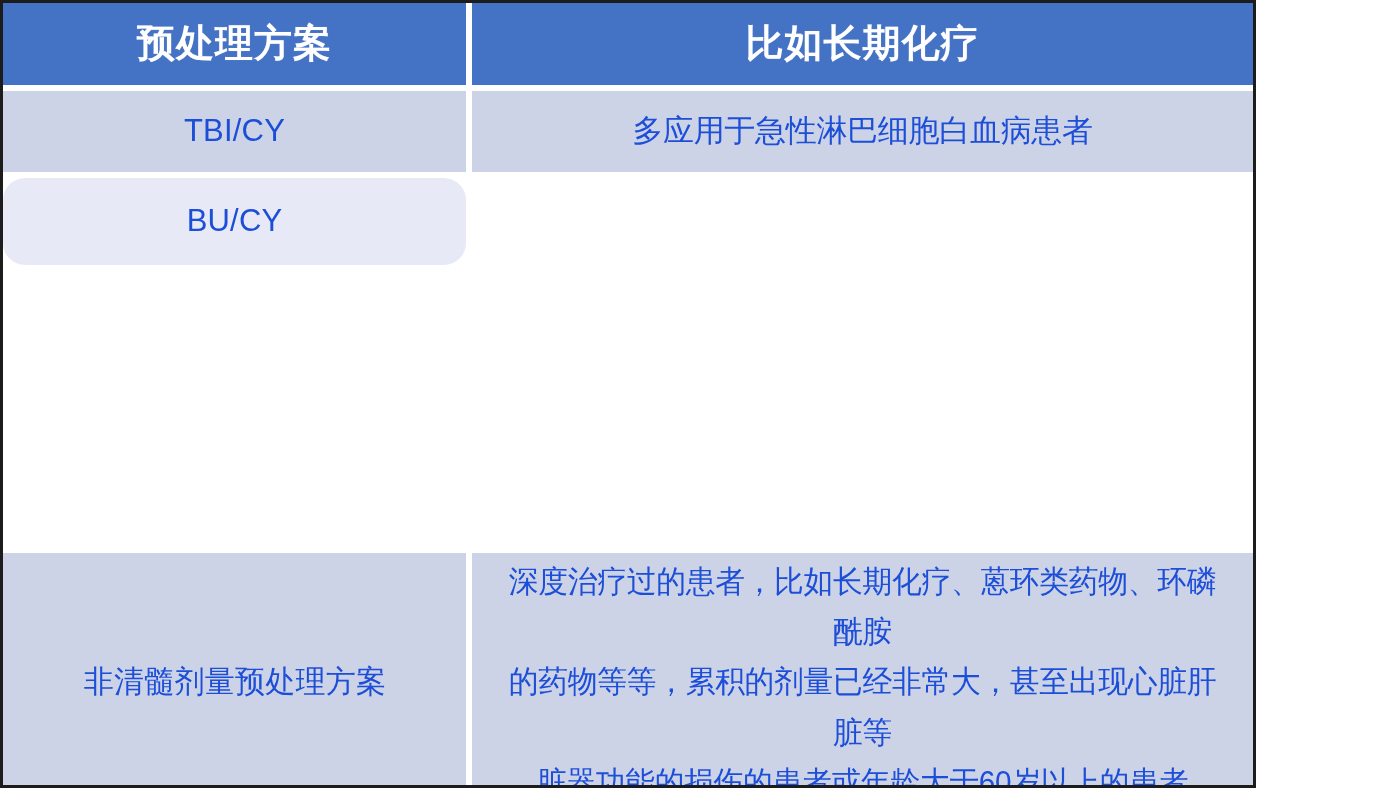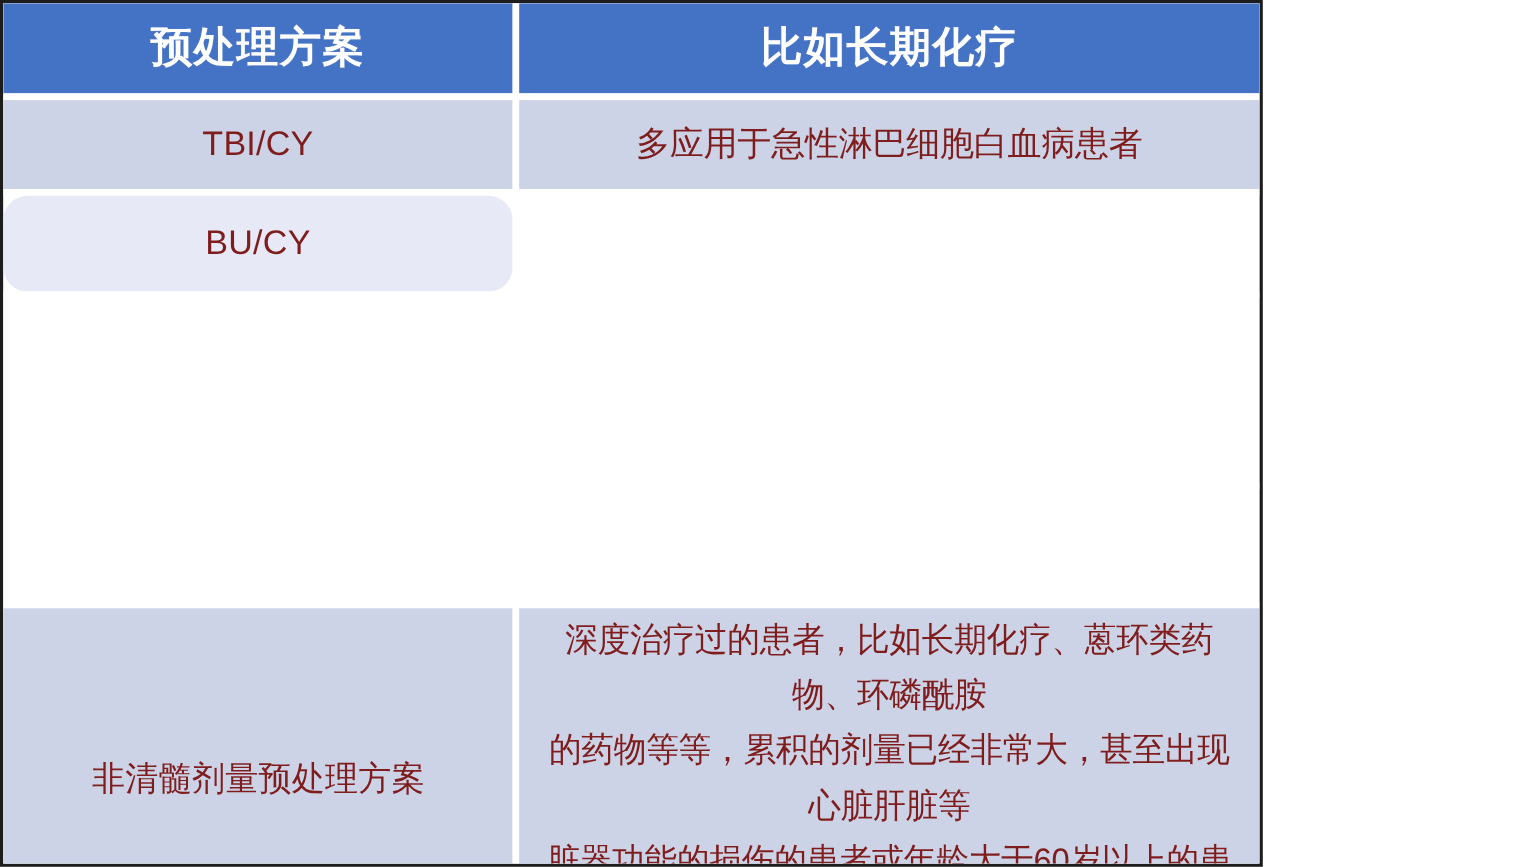--- a/index.html
+++ b/index.html
@@ -11,21 +11,21 @@
   body {
     width: 1396px;
     height: 788px;
     overflow: hidden;
     font-family: "Liberation Sans", "DejaVu Sans", sans-serif;
   }
 
   .table-frame {
     position: relative;
     box-sizing: border-box;
-    width: 1148px;
+    width: 1256px;
     height: 788px;
     border: 3px solid #1c1c1c;
     background: #ffffff;
     display: flex;
     flex-direction: column;
     overflow: hidden;
   }
 
   
   .thead {
@@ -77,21 +77,21 @@
   .tr.r3 { flex: 0 0 168px; }
   .tr.r4 { flex: 0 0 102px; }
   .tr.r5 { flex: 1 1 auto; }
 
   .td {
     box-sizing: border-box;
     display: flex;
     align-items: center;
     justify-content: center;
     text-align: center;
-    color: #7f1d1d;
+    color: #1d4ed8;
     padding: 4px 10px;
   }
   .td-left {
     flex: 0 0 463px;
     width: 463px;
     font-size: 31px;
     line-height: 1.62;
     letter-spacing: 0.2px;
   }
   .td-gap {

